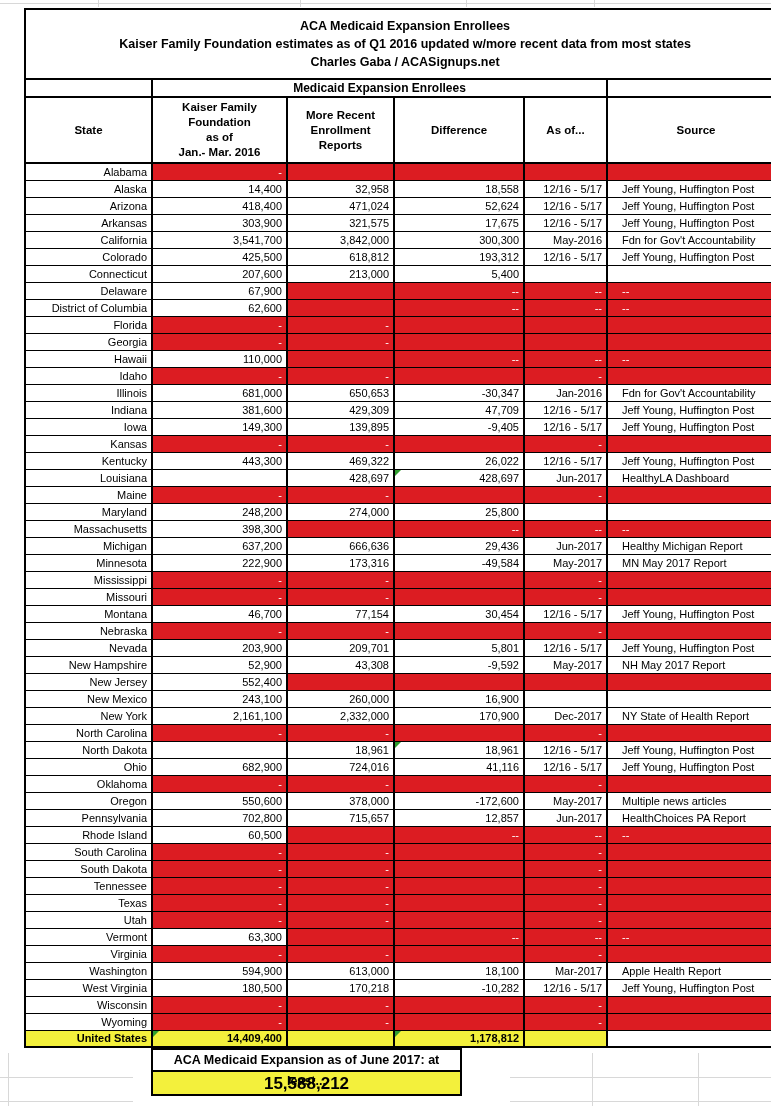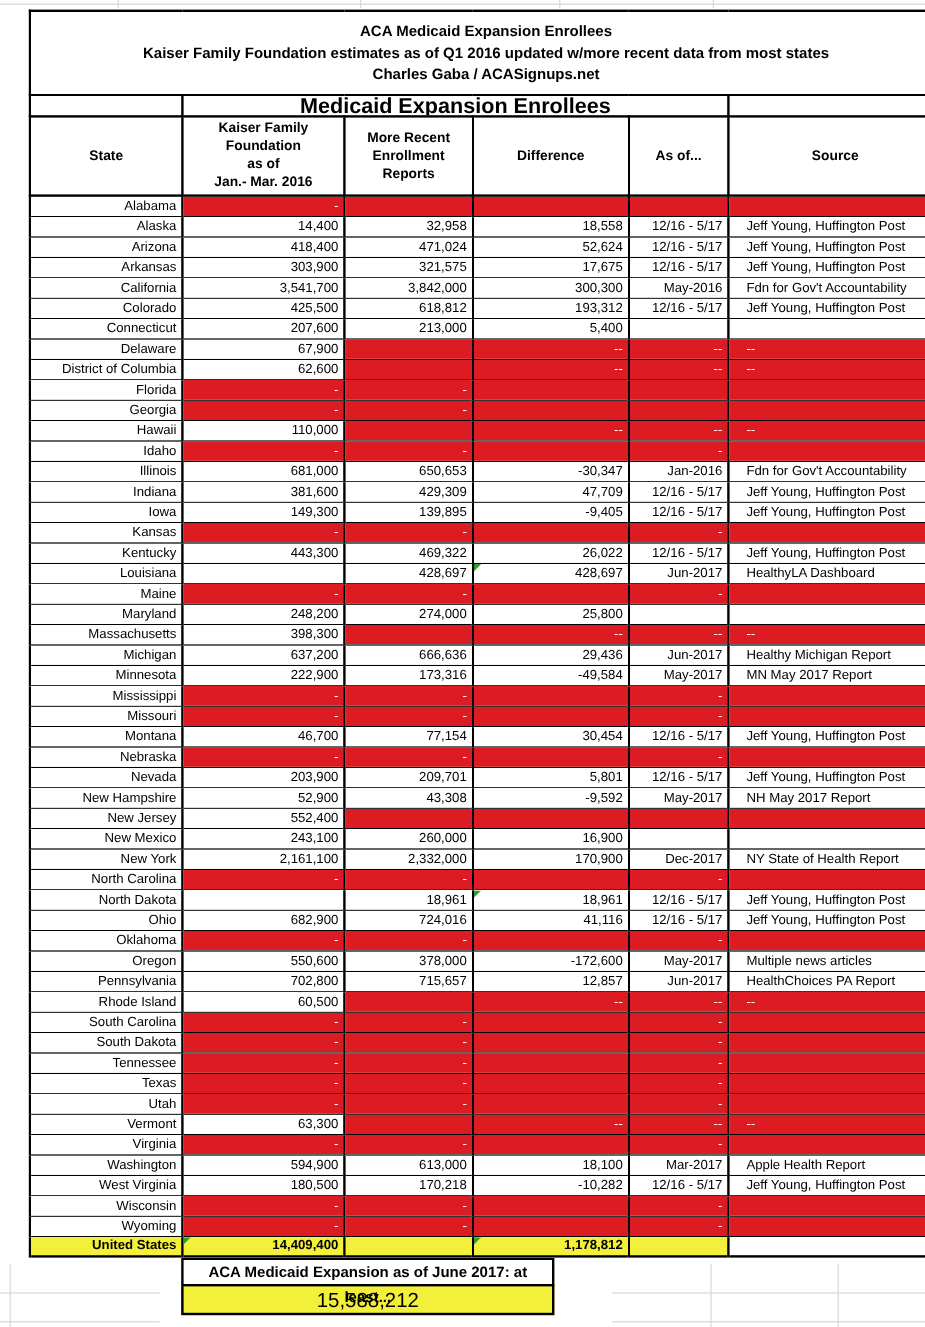--- a/index.html
+++ b/index.html
@@ -11,38 +11,38 @@
   .wrap{position:absolute;left:8px;top:8px;margin-left:16px;}
   table{border-collapse:collapse;table-layout:fixed;width:760px;border:2px solid #000;}
   td{
     border:1px solid #000;border-left-width:2px;border-right-width:2px;
     height:17px;padding:0 4px;box-sizing:border-box;
     font-size:11px;line-height:12px;vertical-align:middle;
     overflow:hidden;white-space:nowrap;position:relative;background:#fff;
   }
   tr.hdr td{border-width:2px;}
   .title-cell{height:70px;text-align:center;font-weight:bold;font-size:12.5px;line-height:18px;}
-  .band-cell{height:18px;text-align:center;font-weight:bold;font-size:18px;}
+  .band-cell{height:18px;text-align:center;font-weight:bold;font-size:12px;}
   .colhead{height:66px;text-align:center;font-weight:bold;font-size:11.5px;line-height:15px;white-space:pre-line;}
   .c-state{text-align:right;}
   .c-kff,.c-recent,.c-diff,.c-asof{text-align:right;}
   .c-source{text-align:left;padding-left:14px;}
   td.red{background:var(--red);color:#ffffff;}
   td.yellow{background:var(--yellow);}
   tr.total td{font-weight:bold;}
   .flag{position:absolute;top:0;left:0;width:0;height:0;
     border-top:6px solid var(--green);border-right:6px solid transparent;}
   .summary{margin-left:127px;width:311px;}
   .sum-label{
     box-sizing:border-box;border:2px solid #000;background:#fff;height:24px;
     font-weight:bold;font-size:12.5px;text-align:center;line-height:21px;
   }
   .sum-value{
     box-sizing:border-box;border:2px solid #000;margin-top:-2px;background:var(--yellow);
-    height:26px;font-weight:normal;font-size:17px;text-align:center;line-height:23px;
+    height:26px;font-weight:bold;font-size:17px;text-align:center;line-height:23px;
   }
 </style>
 </head>
 <body>
 
 <div class="sheet">
 
   <div class="grid" style="left:0;top:3px;width:771px;height:1px;"></div>
   <div class="grid" style="left:98px;top:0;width:1px;height:7px;"></div>
   <div class="grid" style="left:300px;top:0;width:1px;height:7px;"></div>

